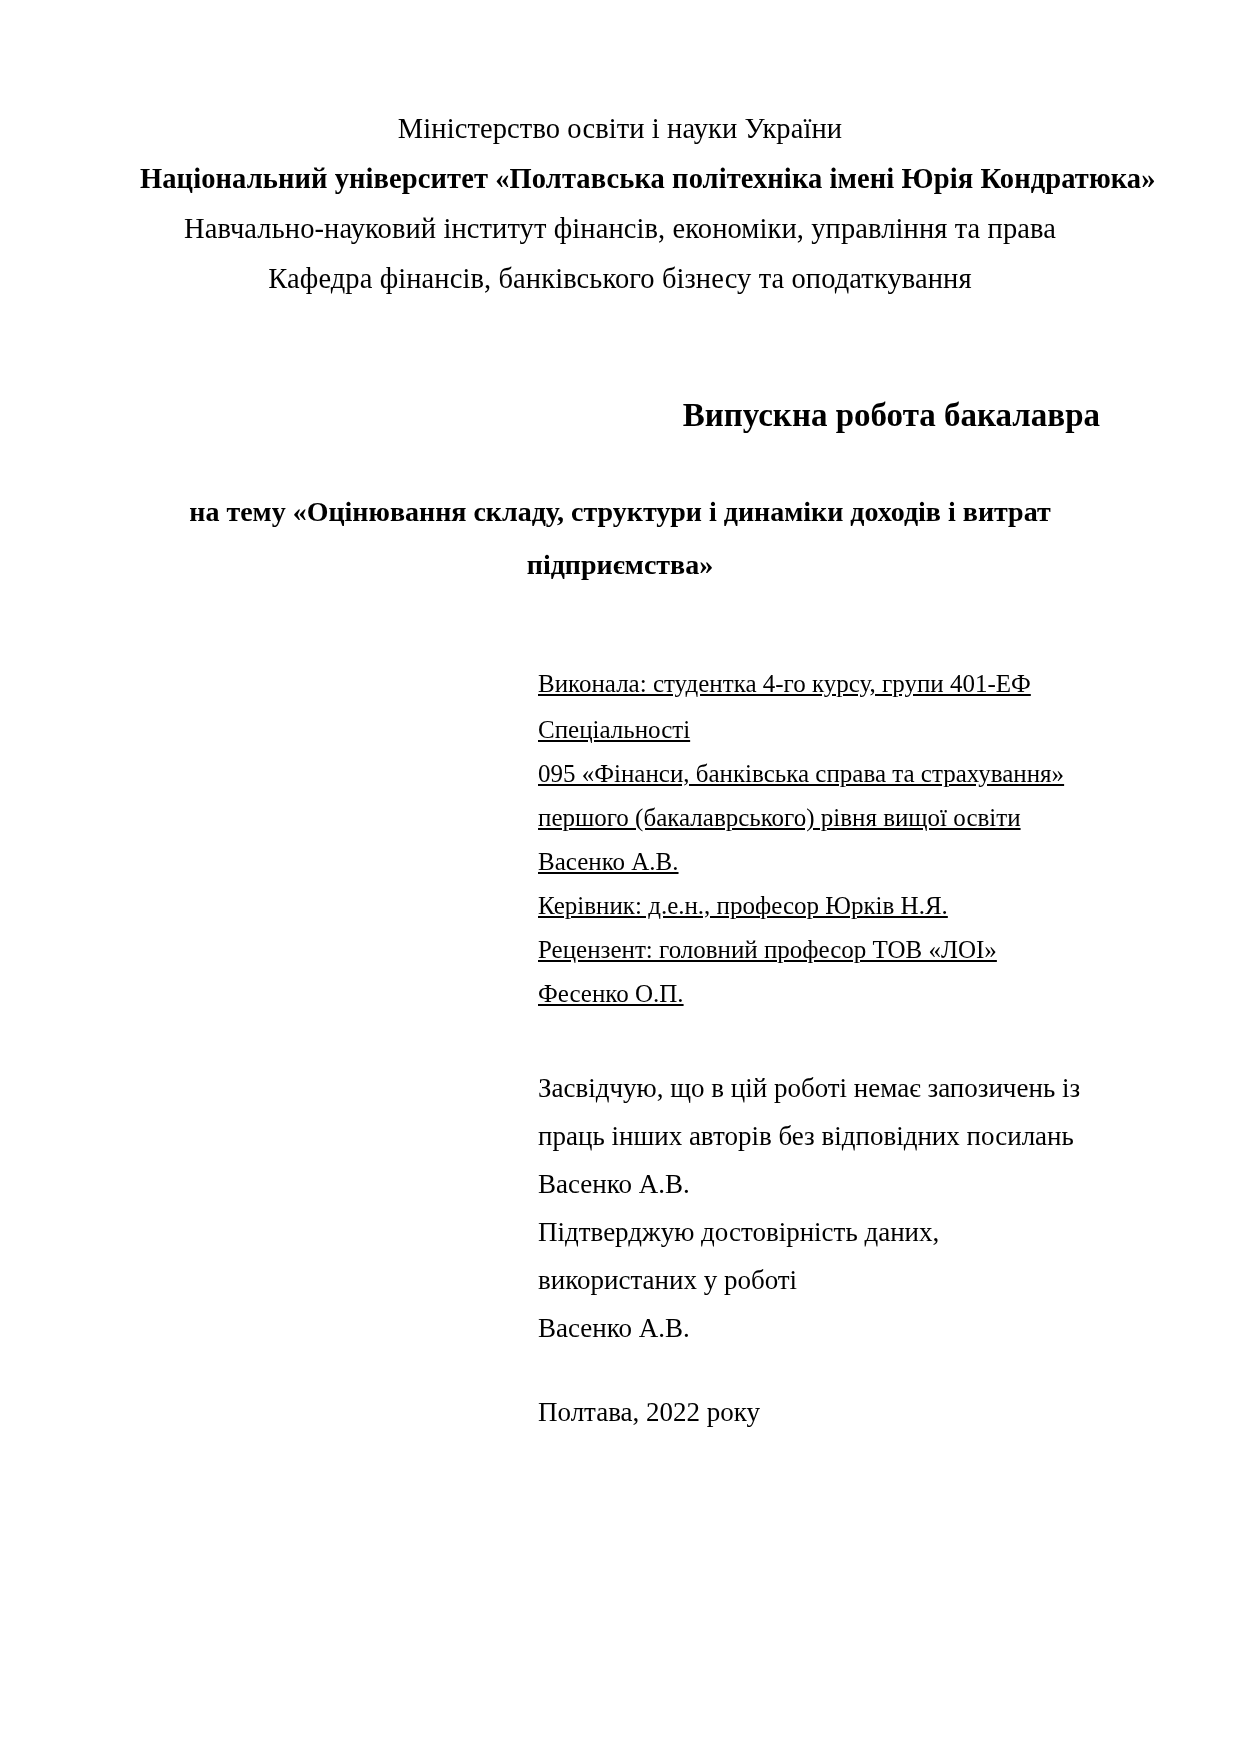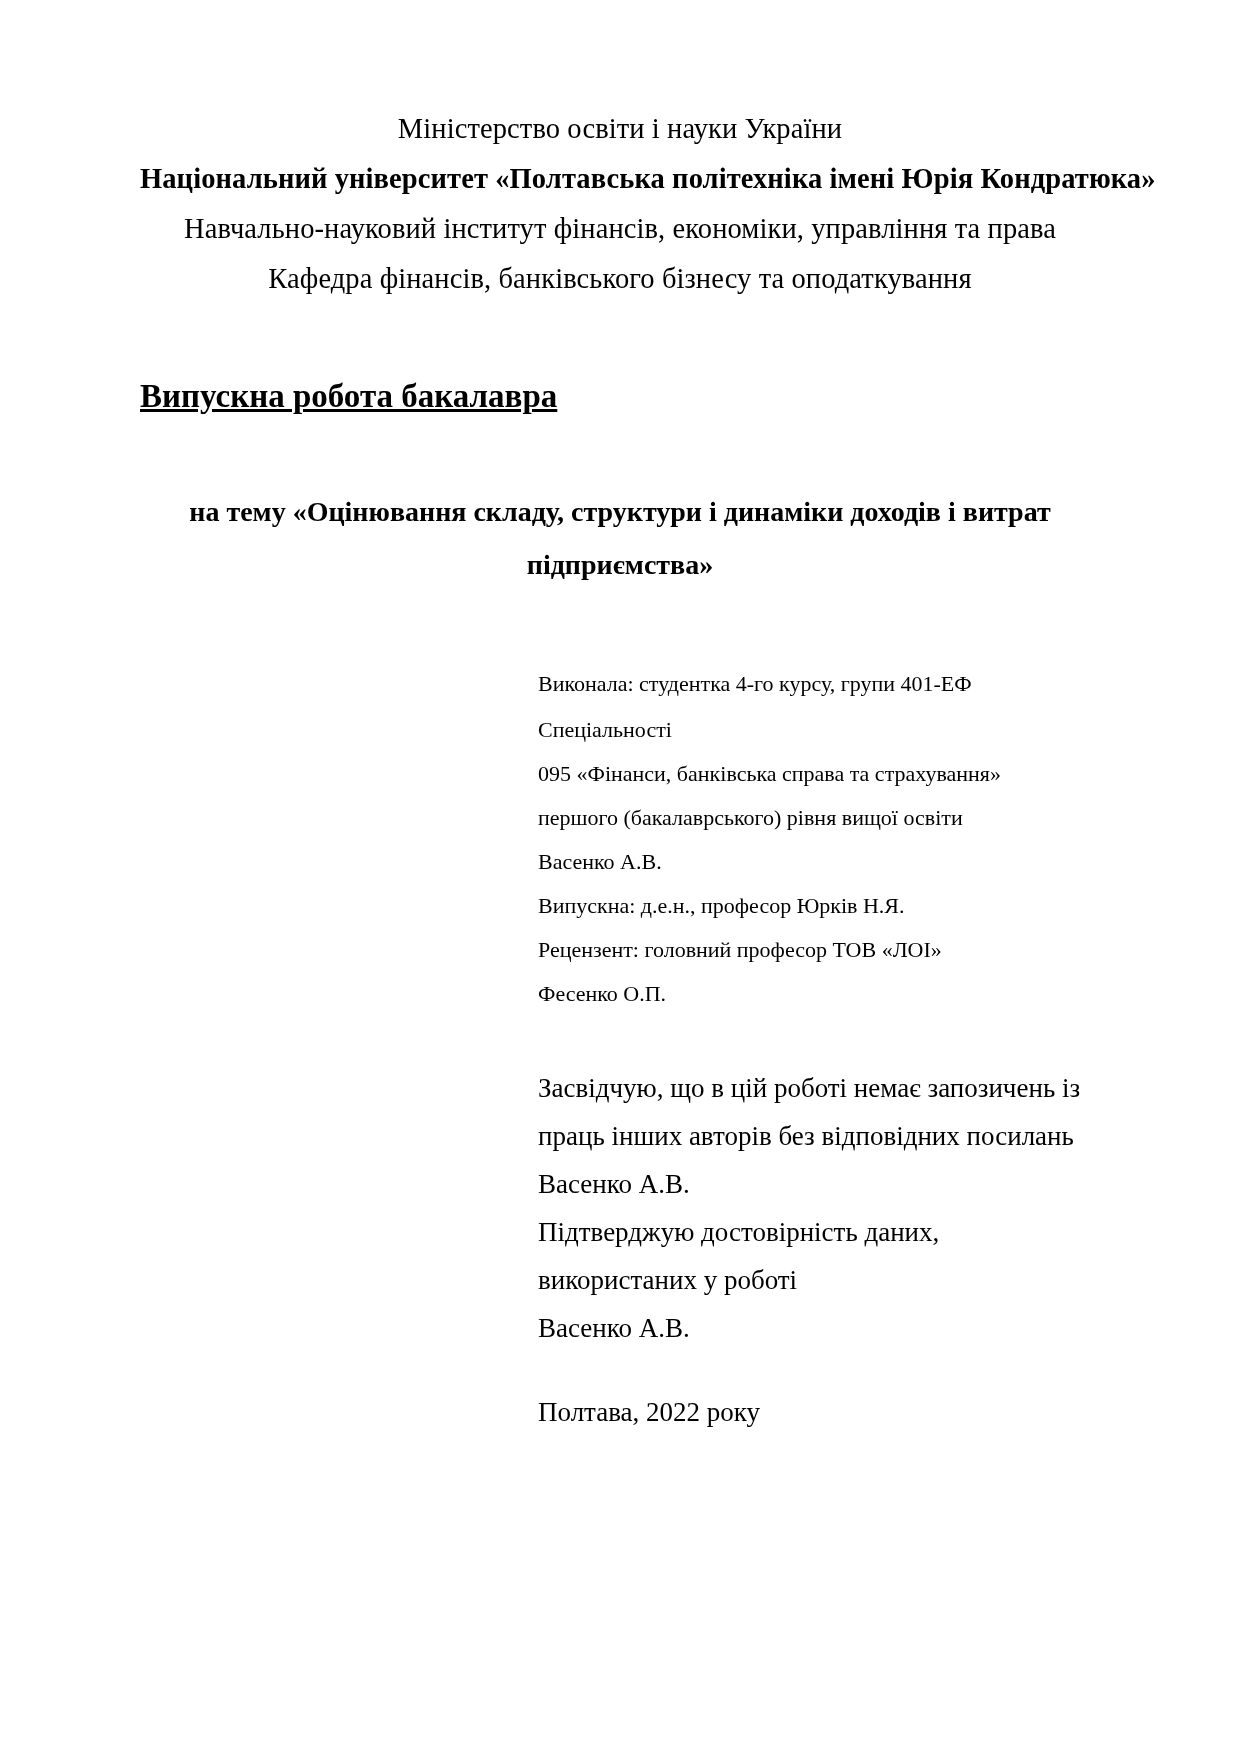--- a/index.html
+++ b/index.html
@@ -42,26 +42,25 @@
   .header-line.wide {
     font-size: 28.5px;
     font-weight: bold;
   }
 
   
   .doc-title {
     position: absolute;
     left: 140px;
     right: 140px;
-    top: 374px;
-    text-align: left;
+    top: 393px;
+    text-align: right;
     font-size: 33px;
     font-weight: bold;
     line-height: 44px;
-    text-decoration: underline;
   }
 
   
   .doc-subtitle {
     position: absolute;
     left: 186px;
     right: 186px;
     top: 485px;
     text-align: center;
     font-size: 28px;
@@ -71,23 +70,24 @@
 
   
   .info-block {
     position: absolute;
     left: 538px;
     top: 660px;
     width: 560px;
     text-align: left;
   }
   .info-line {
-    font-size: 22px;
+    font-size: 25px;
     line-height: 48px;
     white-space: nowrap;
+    text-decoration: underline;
   }
   .info-line.tight {
     line-height: 44px;
   }
 
   
   .decl-block {
     position: absolute;
     left: 538px;
     top: 1064px;
@@ -132,21 +132,21 @@
     <div>на тему «Оцінювання складу, структури і динаміки доходів і витрат</div>
     <div>підприємства»</div>
   </div>
 
   <div class="info-block">
     <div class="info-line">Виконала: студентка 4-го курсу, групи 401-ЕФ</div>
     <div class="info-line tight">Спеціальності</div>
     <div class="info-line tight">095 «Фінанси, банківська справа та страхування»</div>
     <div class="info-line tight">першого (бакалаврського) рівня вищої освіти</div>
     <div class="info-line tight">Васенко А.В.</div>
-    <div class="info-line tight">Випускна: д.е.н., професор Юрків Н.Я.</div>
+    <div class="info-line tight">Керівник: д.е.н., професор Юрків Н.Я.</div>
     <div class="info-line tight">Рецензент: головний професор ТОВ «ЛОІ»</div>
     <div class="info-line tight">Фесенко О.П.</div>
   </div>
 
   <div class="decl-block">
     <div class="decl-line">Засвідчую, що в цій роботі немає запозичень із</div>
     <div class="decl-line">праць інших авторів без відповідних посилань</div>
     <div class="decl-line">Васенко А.В.</div>
     <div class="decl-line">Підтверджую достовірність даних,</div>
     <div class="decl-line">використаних у роботі</div>

